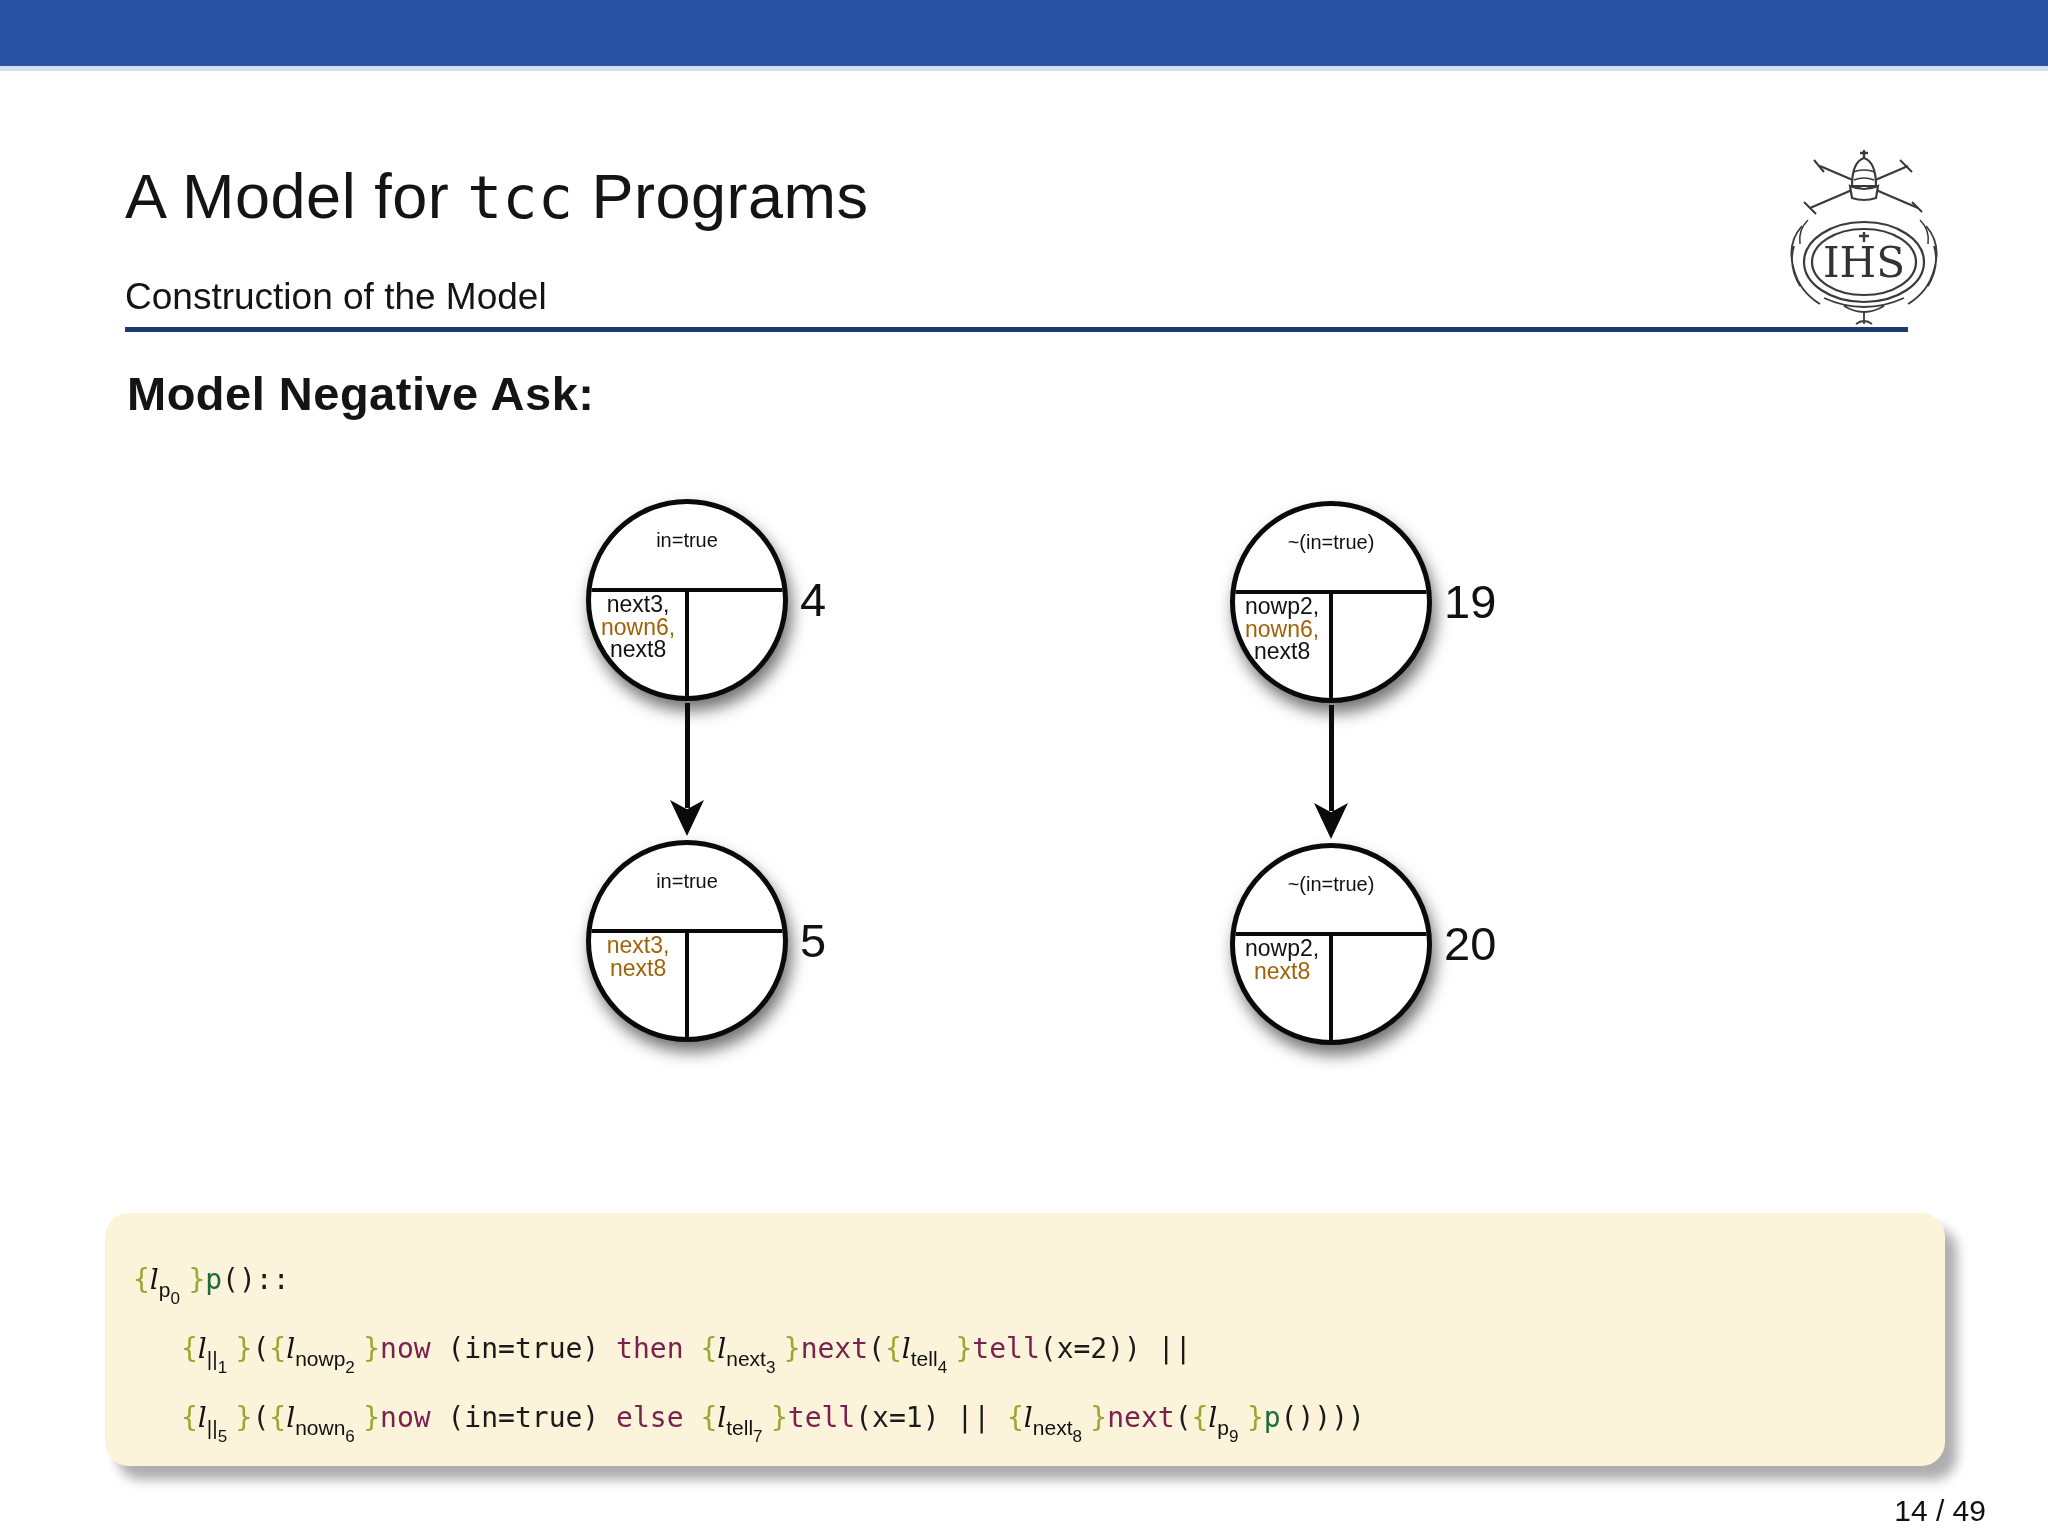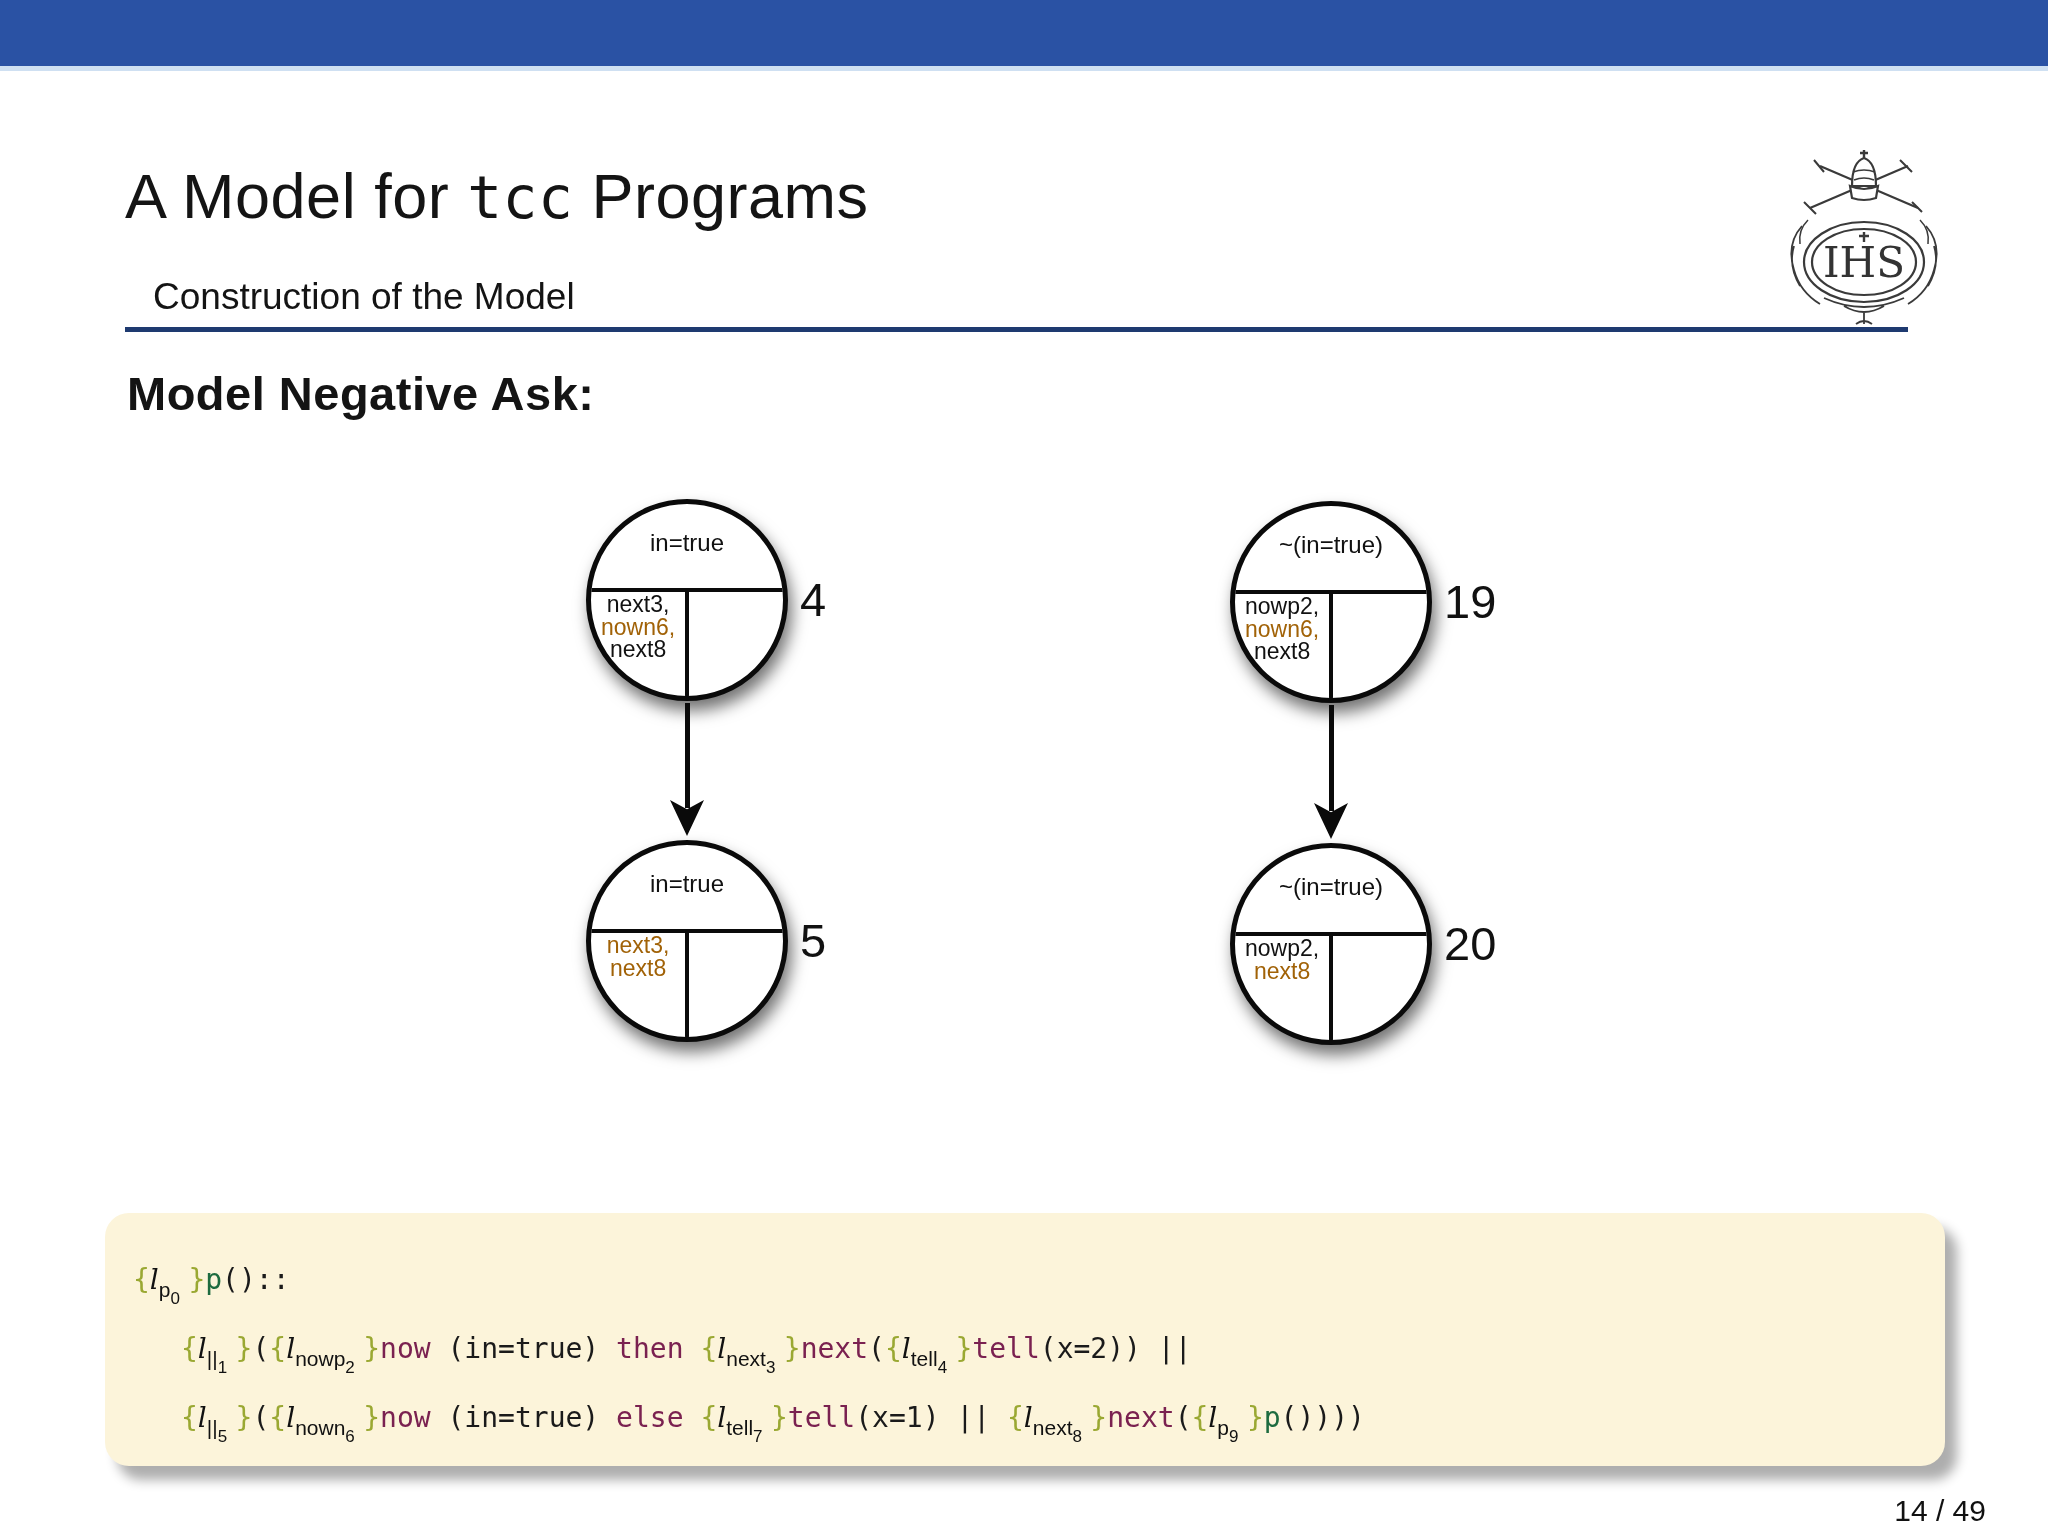--- a/index.html
+++ b/index.html
@@ -5,33 +5,33 @@
   html,body{margin:0;padding:0;}
   body{
     width:2048px;height:1536px;position:relative;overflow:hidden;
     background:#ffffff;font-family:"Liberation Sans",sans-serif;color:#141414;
   }
   
   .topbar{position:absolute;left:0;top:0;width:2048px;height:66px;background:#2a52a4;border-bottom:5px solid #cfe0f2;}
   
   .title{position:absolute;left:125px;top:160px;font-size:63px;font-weight:400;letter-spacing:0.5px;white-space:nowrap;}
   .title .mono{font-family:"DejaVu Sans Mono",monospace;font-size:58px;margin-top:43px;}
-  .subtitle{position:absolute;left:125px;top:276px;font-size:37px;font-weight:400;margin-left:28px;}
+  .subtitle{position:absolute;left:125px;top:276px;font-size:37px;font-weight:400;}
   .header-rule{position:absolute;left:125px;top:327px;width:1783px;height:5px;background:#1e3a70;}
   .logo{position:absolute;left:1780px;top:146px;width:168px;height:184px;}
   .section-heading{position:absolute;left:127px;top:366px;font-size:47px;font-weight:700;letter-spacing:0.5px;}
   
   #diagram{position:absolute;left:0;top:0;width:2048px;height:1536px;}
   .node{position:absolute;}
   .node-circle{
     position:absolute;left:0;top:0;width:100%;height:100%;box-sizing:border-box;
     border:5px solid #0a0a0a;border-radius:50%;background:#ffffff;overflow:hidden;
     box-shadow:4px 10px 16px rgba(0,0,0,0.55);
   }
-  .node-top{position:absolute;left:0;top:13%;width:100%;text-align:center;font-size:24px;color:#111;}
+  .node-top{position:absolute;left:0;top:13%;width:100%;text-align:center;font-size:20px;color:#111;}
   .hdiv{position:absolute;left:-3%;top:43.5%;width:106%;height:4px;background:#0a0a0a;}
   .vdiv{position:absolute;left:calc(50% - 2px);top:43.5%;width:4px;height:60%;background:#0a0a0a;}
   .entries{position:absolute;left:0;top:46.5%;width:49%;text-align:center;}
   .entry{font-size:23px;line-height:22.5px;color:#111;white-space:nowrap;}
   .entry.red{color:#a16207;}
   .node-id{position:absolute;left:calc(100% + 12px);top:36%;font-size:47px;color:#111;}
   .edge{position:absolute;width:34px;}
   .edge-line{position:absolute;left:calc(50% - 2.5px);top:0;bottom:28px;width:5px;background:#0a0a0a;}
   .edge-head{position:absolute;bottom:0;left:0;width:34px;height:36px;background:#0a0a0a;
     clip-path:polygon(50% 100%,0 0,50% 26%,100% 0);}

